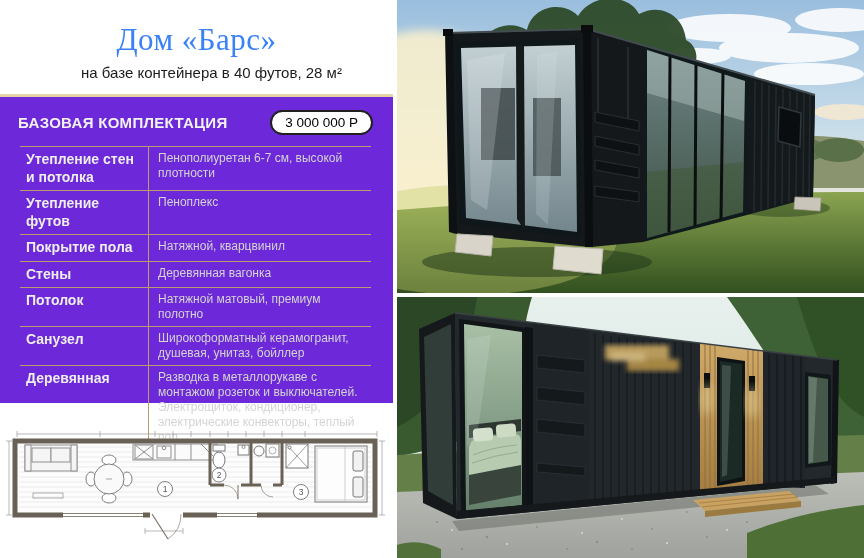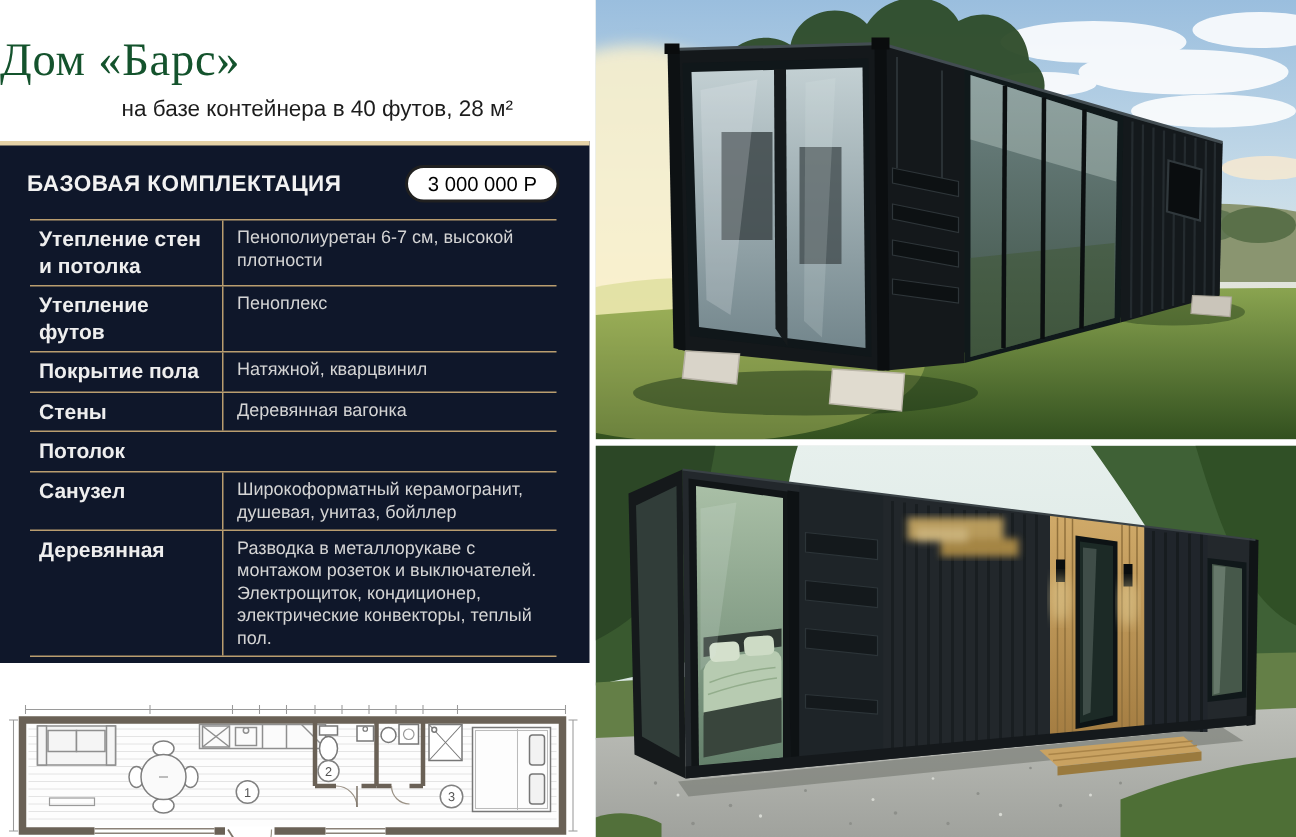--- a/index.html
+++ b/index.html
@@ -11,29 +11,29 @@
   .left-col{width:393px;flex:0 0 393px;position:relative;}
   .right-col{width:467px;flex:0 0 467px;margin-left:4px;display:flex;flex-direction:column;}
   .photo{position:relative;overflow:hidden;background:#dfe6e3;}
   .photo-top{height:293px;}
   .photo-gap{height:4px;background:#ffffff;}
   .photo-bottom{height:261px;}
   .photo svg{display:block;}
 
   .title{
     font-family:"Liberation Serif",serif;
-    font-size:31px;text-align:left;margin-top:22px;color:#14532d;
+    font-size:31px;text-align:center;margin-top:22px;color:#3b82f6;
     letter-spacing:.5px;
   }
   .subtitle{
     font-size:15px;text-align:center;margin-top:6px;color:#1c1c1c;margin-left:30px;
   }
 
   .spec-panel{
-    margin-top:13px;background:#0f172a;height:348px;
+    margin-top:13px;background:#6d28d9;height:309px;
     border-top:3px solid #e5d2a6;box-sizing:border-box;
   }
   .spec-head{
     display:flex;justify-content:space-between;align-items:center;
     padding:13px 20px 4px 18px;
   }
   .spec-title{
     color:#f2f2f2;font-weight:bold;font-size:15px;letter-spacing:.3px;
   }
   .price-pill{
@@ -86,20 +86,21 @@
         <div class="spec-row">
           <div class="spec-label">Покрытие пола</div>
           <div class="spec-value">Натяжной, кварцвинил</div>
         </div>
         <div class="spec-row">
           <div class="spec-label">Стены</div>
           <div class="spec-value">Деревянная вагонка</div>
         </div>
         <div class="spec-row">
           <div class="spec-label">Потолок</div>
+          <div class="spec-value">Натяжной матовый, премиум полотно</div>
         </div>
         <div class="spec-row">
           <div class="spec-label">Санузел</div>
           <div class="spec-value">Широкоформатный керамогранит, душевая, унитаз, бойллер</div>
         </div>
         <div class="spec-row">
           <div class="spec-label">Деревянная</div>
           <div class="spec-value">Разводка в металлорукаве с монтажом розеток и выключателей.
 Электрощиток, кондиционер, электрические конвекторы, теплый пол.</div>
         </div>

